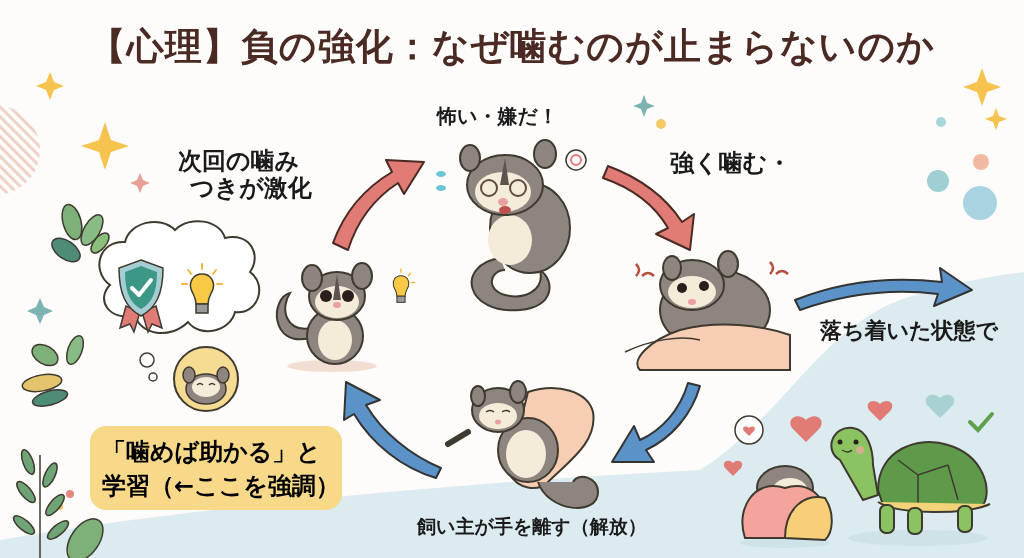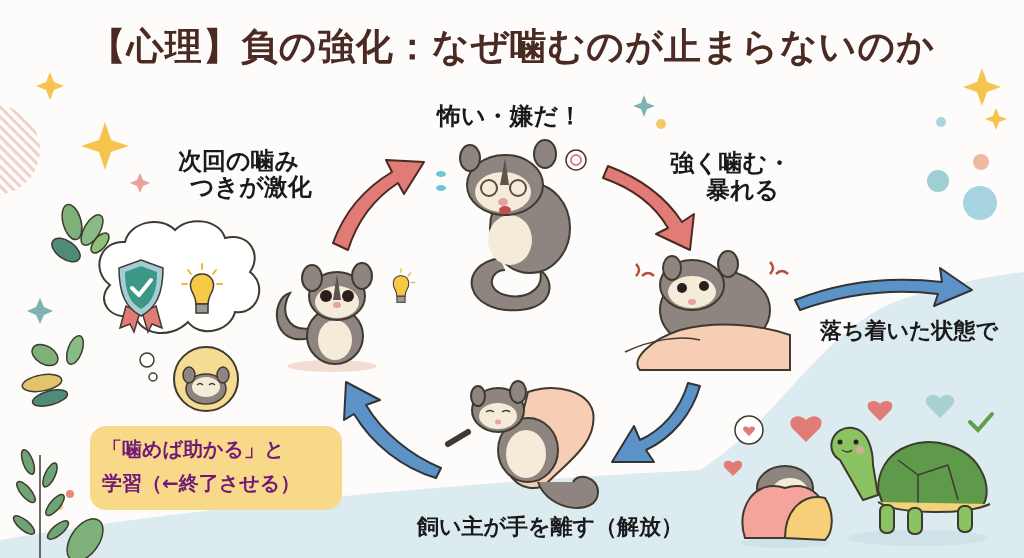--- a/index.html
+++ b/index.html
@@ -1,21 +1,21 @@
 <!DOCTYPE html>
 <html><head>
 <meta charset="utf-8">
 <style>
   html,body{margin:0;padding:0;}
   body{width:1024px;height:558px;overflow:hidden;background:#fdfcfa;font-family:"DejaVu Sans","Liberation Sans",sans-serif;position:relative;}
   .stage{position:absolute;left:0;top:0;width:1024px;height:558px;overflow:hidden;background:#fdfcfa;}
   .title{position:absolute;left:0;top:22px;width:1024px;text-align:center;font-family:"DejaVu Serif","Liberation Serif",serif;font-weight:bold;font-size:37px;color:#4a2a22;letter-spacing:1px;}
   .label{position:absolute;font-weight:bold;color:#1a1a1a;font-size:24px;line-height:27px;white-space:nowrap;}
   .callout{position:absolute;left:90px;top:426px;width:252px;height:84px;background:#f8d98a;border-radius:16px;}
-  .callout .line{position:absolute;left:12px;font-weight:bold;font-size:20px;color:#701a75;white-space:nowrap;}
+  .callout .line{position:absolute;left:12px;font-weight:bold;font-size:24px;color:#000000;white-space:nowrap;}
   svg{position:absolute;overflow:visible;}
 </style>
 </head>
 <body>
 
 <div class="stage">
 
   <svg style="left:0;top:0" width="1024" height="558">
     <path d="M0 540 C 200 505, 500 480, 700 470 C 780 420, 820 330, 900 300 C 960 280, 1000 275, 1024 272 L1024 558 L0 558 Z" fill="#dcebf0"></path>
 
@@ -41,41 +41,40 @@
     <path d="M40 298 l4 9 l9 4 l-9 4 l-4 9 l-4 -9 l-9 -4 l9 -4 z" fill="#7db3b3"></path>
     <circle cx="661" cy="124" r="5" fill="#f5c86a"></circle>
     <circle cx="941" cy="122" r="5" fill="#a9d5dc"></circle>
     <circle cx="938" cy="181" r="11" fill="#9fcfd3"></circle>
     <circle cx="980" cy="203" r="17" fill="#a8d3e0"></circle>
     <circle cx="981" cy="162" r="8" fill="#f1b8a2"></circle>
     <circle cx="70" cy="494" r="4" fill="#e58a80"></circle>
     <circle cx="60" cy="507" r="3" fill="#f5c86a"></circle>
   </svg>
 
-  <div class="label" style="left:437px;top:103px;font-size:24px;">怖い・嫌だ！</div>
+  <div class="label" style="left:437px;top:103px;font-size:20px;">怖い・嫌だ！</div>
 
   <div class="label" style="left:670px;top:150px;">
     <div>強く噛む・</div>
-    <div style="padding-left:36px;">暴れる</div>
   </div>
 
   <div class="label" style="left:178px;top:148px;">
     <div>次回の噛み</div>
-    <div style="padding-left:12px;font-family:Liberation Mono, monospace;">つきが激化</div>
-  </div>
-
-  <div class="label" style="left:417px;top:513px;font-size:22px;">飼い主が手を離す（解放）</div>
+    <div style="padding-left:12px;">つきが激化</div>
+  </div>
+
+  <div class="label" style="left:417px;top:513px;font-size:19px;">飼い主が手を離す（解放）</div>
 
   <div class="label" style="left:820px;top:318px;font-size:22px;line-height:25px;">
     <div>落ち着いた状態で</div>
   </div>
 
   <div class="callout">
     <div class="line" style="top:10px;">「噛めば助かる」と</div>
-    <div class="line" style="top:44px;">学習（←終了させる）</div>
+    <div class="line" style="top:44px;">学習（←ここを強調）</div>
   </div>
 
   <svg style="left:0;top:0" width="1024" height="558">
     <path d="M333 243 C 345 210, 365 188, 392 172 L386 160 L424 162 L404 194 L398 183 C 375 198, 358 218, 348 250 Z" fill="#e07b76" stroke="#4a2a22" stroke-width="2" stroke-linejoin="round"></path>
   </svg>
   <svg style="left:0;top:0" width="1024" height="558">
     <path d="M608 166 C 640 178, 665 196, 682 222 L694 214 L690 250 L656 234 L668 228 C 654 204, 632 188, 603 178 Z" fill="#e07b76" stroke="#4a2a22" stroke-width="2" stroke-linejoin="round"></path>
   </svg>
   <svg style="left:0;top:0" width="1024" height="558">
     <path d="M688 383 C 680 410, 662 430, 640 440 L634 426 L612 462 L654 462 L646 450 C 672 438, 692 414, 700 386 Z" fill="#5b93c8" stroke="#333" stroke-width="2" stroke-linejoin="round"></path>

